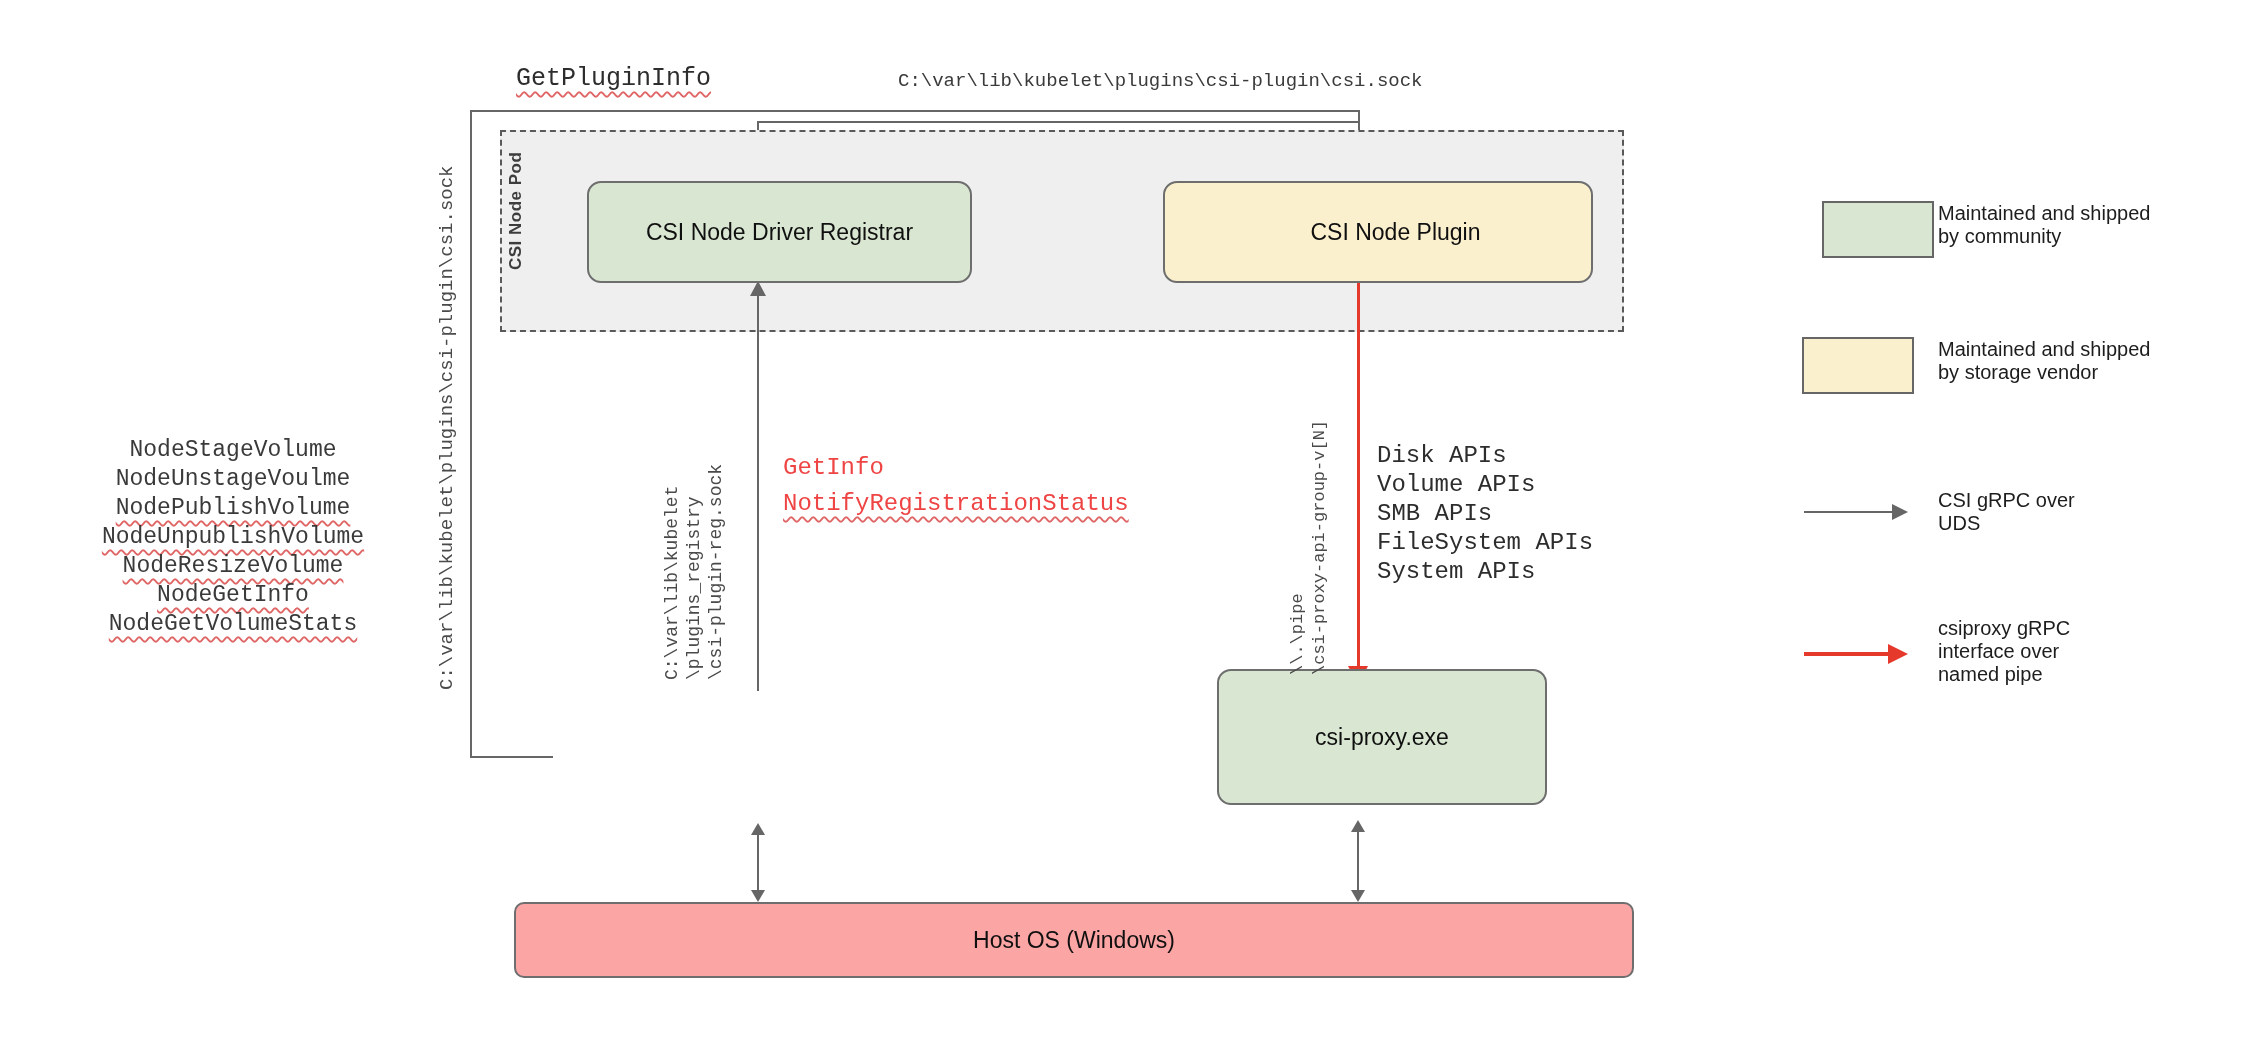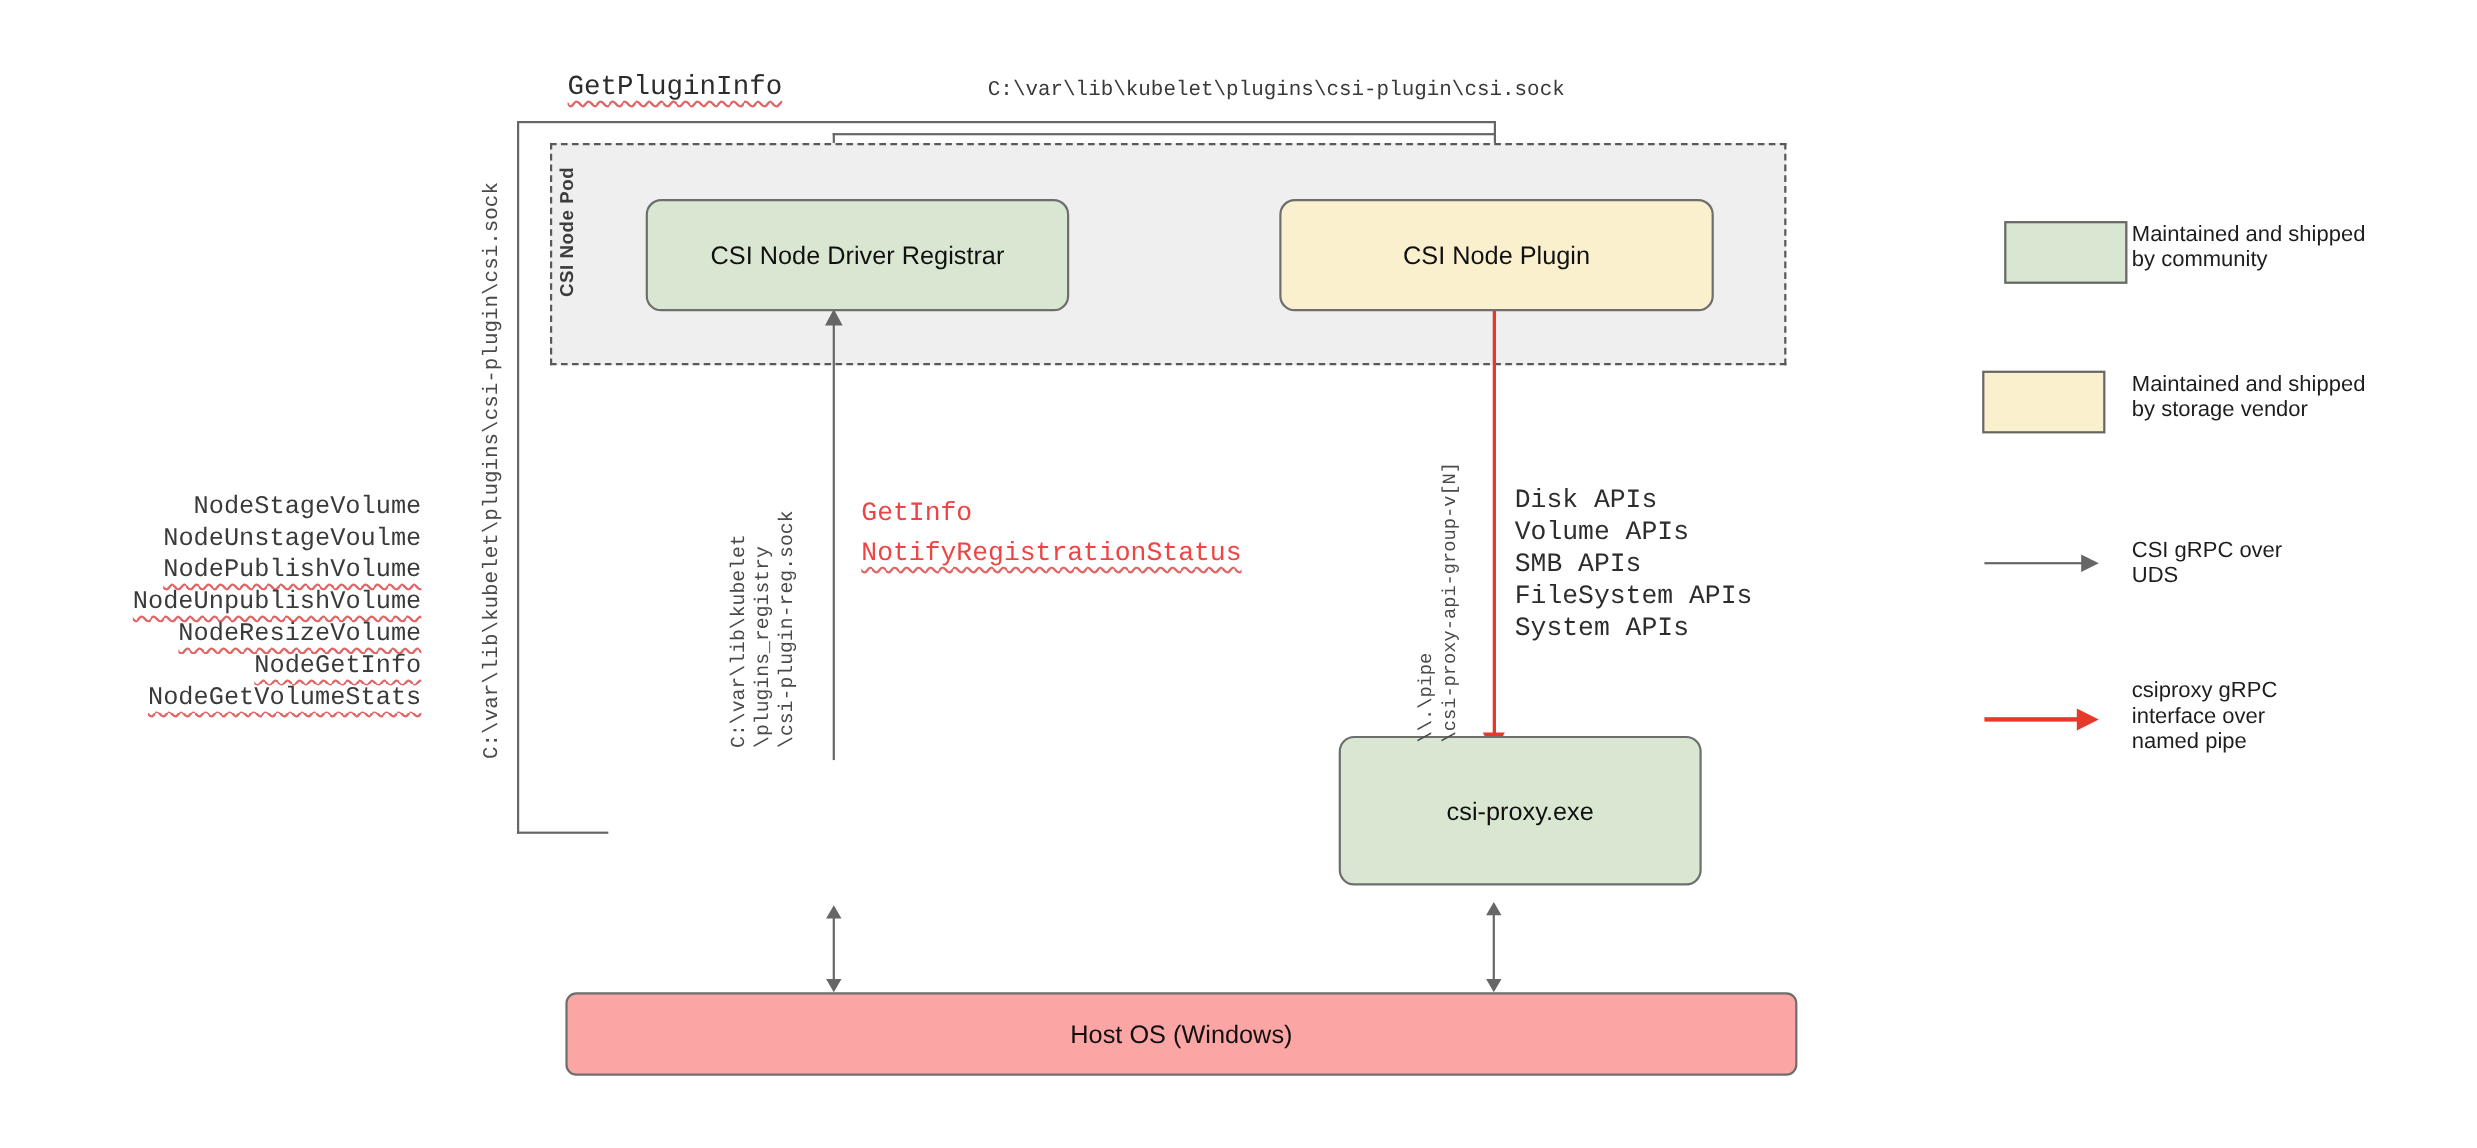--- a/index.html
+++ b/index.html
@@ -45,34 +45,34 @@
   #host-arrow-2-line{left:1357px;top:831px;width:2px;height:61px;}
   #host-arrow-2-up{left:1351px;top:820px;border-left:7px solid transparent;border-right:7px solid transparent;border-bottom:12px solid #666;}
   #host-arrow-2-down{left:1351px;top:890px;border-left:7px solid transparent;border-right:7px solid transparent;border-top:12px solid #666;}
 
   
   #pod-box{position:absolute;left:500px;top:130px;width:1120px;height:198px;background:#efefef;
            border:2px dashed #595959;}
   #pod-label{left:506px;top:270px;font-family:"Liberation Sans",sans-serif;font-size:17px;font-weight:600;
              color:#3d3d3d;letter-spacing:0.5px;}
   #registrar-box{left:567px;top:181px;width:381px;height:98px;}
-  #plugin-box{left:1163px;top:181px;width:391px;height:98px;}
+  #plugin-box{left:1163px;top:181px;width:391px;height:98px;padding-left:35px;}
   #kubelet-box{left:551px;top:689px;width:414px;height:133px;}
   #csi-proxy-box{left:1197px;top:669px;width:326px;height:132px;}
   #host-os-box{left:514px;top:902px;width:1116px;height:72px;border-radius:10px;}
 
   
   #left-sock-path{left:436px;top:690px;font-size:19px;}
   #registry-path{left:661px;top:680px;font-size:18px;line-height:22px;}
   #pipe-path{left:1287px;top:675px;font-size:17px;line-height:22px;}
 
   
   #getinfo-block{position:absolute;left:783px;top:450px;font-family:"Liberation Mono","DejaVu Sans Mono",monospace;
                  font-size:24px;line-height:36px;color:#ef4444;white-space:nowrap;}
-  #node-methods{position:absolute;left:83px;top:446px;width:300px;text-align:right;
+  #node-methods{position:absolute;left:83px;top:436px;width:300px;text-align:center;
                 font-family:"Liberation Mono","DejaVu Sans Mono",monospace;font-size:23px;line-height:29px;color:#3a3a3a;}
   #api-list{position:absolute;left:1377px;top:441px;font-family:"Liberation Mono","DejaVu Sans Mono",monospace;
             font-size:24px;line-height:29px;color:#2d2d2d;white-space:nowrap;}
 
   
   .legend-text{position:absolute;font-size:20px;line-height:23px;color:#1d1d1d;}
   .swatch{position:absolute;width:108px;height:53px;border:2px solid #666;}
   #legend-swatch-community{left:1802px;top:201px;}
   #legend-community-text{left:1938px;top:202px;}
   #legend-swatch-vendor{left:1802px;top:337px;}

